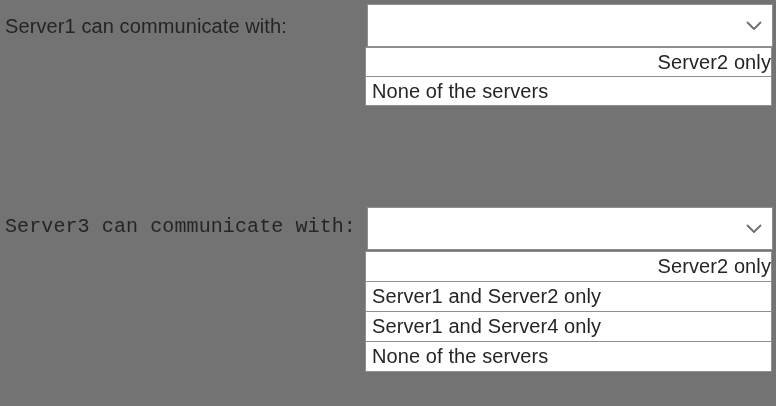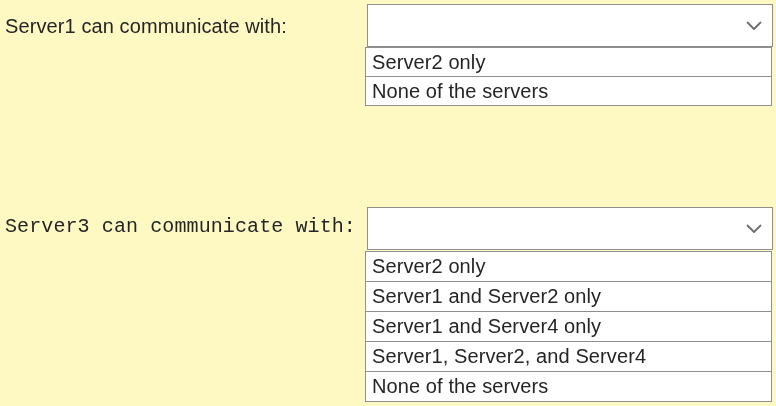--- a/index.html
+++ b/index.html
@@ -1,20 +1,20 @@
 <!DOCTYPE html>
 <html><head>
 <meta charset="utf-8">
 <style>
   html, body { margin: 0; padding: 0; background: #ffffff; }
   .screen {
     position: relative;
     width: 776px;
     height: 406px;
-    background: #fef9c3;
+    background: #737373;
     font-family: "Liberation Sans", sans-serif;
     color: #252525;
     overflow: hidden;
   }
   .q-label {
     position: absolute;
     left: 5px;
     font-size: 20px;
     letter-spacing: 0.1px;
     color: #252525;
@@ -71,21 +71,21 @@
     box-sizing: content-box;
     padding: 0 0 0 6px;
     font-size: 20px;
     letter-spacing: 0.1px;
     color: #252525;
     white-space: nowrap;
     overflow: hidden;
     border-top: 1px solid #8f8f8f;
     cursor: pointer;
   }
-  .opt-list li:first-child { border-top: none; }
+  .opt-list li:first-child { border-top: none; text-align: right; }
   #list-1 li { height: 28px; line-height: 28px; }
   #list-2 li { height: 29px; line-height: 29px; }
 </style>
 </head>
 <body>
 
 <div class="screen">
 
   <div id="label-1" class="q-label">Server1 can communicate with:</div>
 
@@ -111,17 +111,16 @@
       <svg width="16" height="10" viewBox="0 0 16 10" aria-hidden="true">
         <path d="M1.5 1.5 L8 8 L14.5 1.5" fill="none" stroke="#6e6e6e" stroke-width="1.8" stroke-linecap="round" stroke-linejoin="round"></path>
       </svg>
     </span>
   </div>
 
   <ul id="list-2" class="opt-list">
     <li>Server2 only</li>
     <li>Server1 and Server2 only</li>
     <li>Server1 and Server4 only</li>
-    <li>Server1, Server2, and Server4</li>
     <li>None of the servers</li>
   </ul>
 
 </div>
 
 </body></html>

